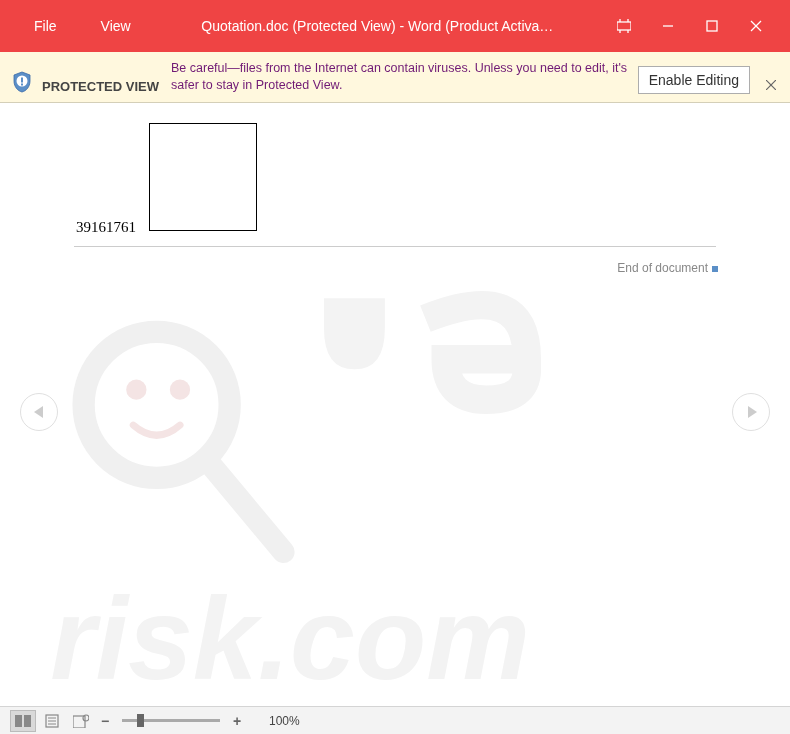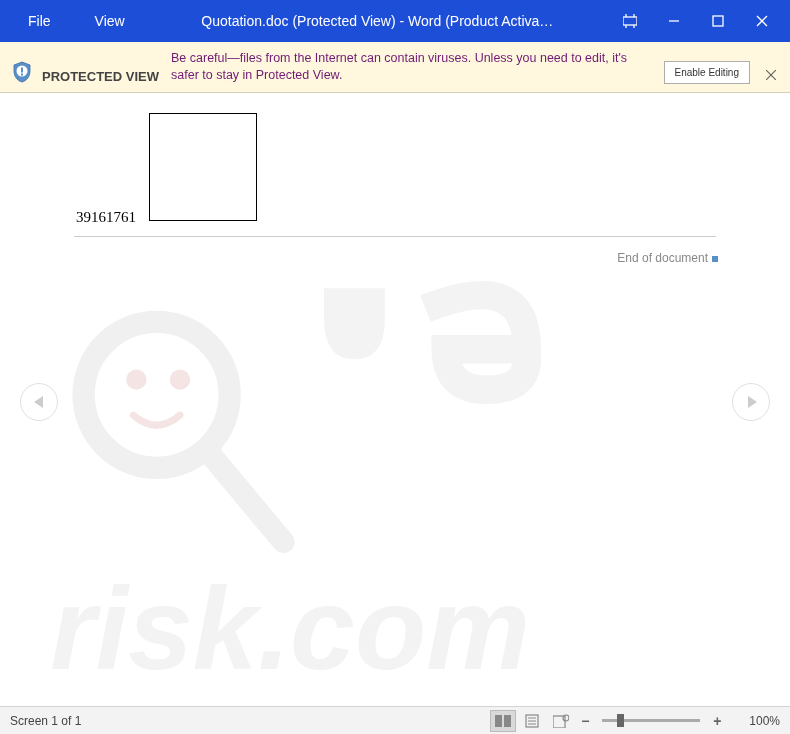--- a/index.html
+++ b/index.html
@@ -1,27 +1,27 @@
 <!DOCTYPE html>
 <html><head>
 <meta charset="utf-8">
 <style>
 * { margin: 0; padding: 0; box-sizing: border-box; }
 body { width: 790px; height: 734px; font-family: 'Segoe UI', sans-serif; font-size: 13px; overflow: hidden; background: #fff; position: relative; }
 
-.titlebar { background: #1d4ed8; height: 42px; display: flex; align-items: center; color: #fff; padding: 0 6px; }
+.titlebar { background: #ef4444; height: 52px; display: flex; align-items: center; color: #fff; padding: 0 12px; }
 .menu-item { padding: 0 22px; cursor: pointer; font-size: 14px; height: 42px; display: flex; align-items: center; }
 .title-center { flex: 1; text-align: center; font-size: 14px; white-space: nowrap; overflow: hidden; text-overflow: ellipsis; padding: 0 8px; }
 .win-btn { width: 44px; height: 42px; display: flex; align-items: center; justify-content: center; cursor: pointer; }
 
 .banner { background: #FFF8DE; border-bottom: 1px solid #D4CFB8; display: flex; align-items: flex-end; padding: 8px 10px; gap: 8px; }
 .shield-icon { width: 24px; height: 24px; flex-shrink: 0; }
 .banner-title { font-weight: 600; font-size: 13px; color: #444; flex-shrink: 0; }
 .banner-msg { font-size: 12.5px; color: #701a75; flex: 1; line-height: 1.35; padding-left: 4px; }
-.enable-btn { background: #fff; border: 1px solid #ADADAD; padding: 5px 10px; font-size: 10px; cursor: pointer; color: #333; }
+.enable-btn { background: #fff; border: 1px solid #ADADAD; padding: 5px 10px; font-size: 14px; cursor: pointer; color: #333; }
 .banner-close { width: 18px; height: 18px; display: flex; align-items: center; justify-content: center; color: #666; cursor: pointer; font-size: 14px; margin-left: 4px; }
 
 .doc-area { position: relative; background: #fff; height: 614px; overflow: hidden; }
 .doc-content { padding: 20px 74px 0 74px; position: relative; }
 .img-box { position: absolute; left: 149px; top: 20px; width: 108px; height: 108px; border: 1px solid #000; }
 .doc-number { position: absolute; left: 76px; top: 116px; font-family: 'Times New Roman', serif; font-size: 15px; }
 .hr-line { position: absolute; left: 74px; top: 143px; right: 74px; height: 1px; background: #ccc; }
 .end-text { position: absolute; right: 82px; top: 158px; font-size: 12px; color: #888; }
 .end-mark { position: absolute; right: 72px; top: 163px; width: 6px; height: 6px; background: #5B8FC7; }
 
@@ -124,21 +124,20 @@
 
   <div class="nav-circle nav-prev">
     <div class="nav-tri"></div>
   </div>
   <div class="nav-circle nav-next">
     <div class="nav-tri"></div>
   </div>
 </div>
 
 <div class="statusbar">
-  <div class="status-left">Screen 1 of 1</div>
   <div class="status-right">
     <div class="view-btn active">
       <svg width="16" height="12">
           <rect x="0" y="0" width="7" height="12" fill="#888"></rect>
           <rect x="9" y="0" width="7" height="12" fill="#888"></rect>
         </svg>
     </div>
     <div class="view-btn">
       <svg width="14" height="14">
           <rect x="1" y="1" width="12" height="12" fill="none" stroke="#888" stroke-width="1.2"></rect>

